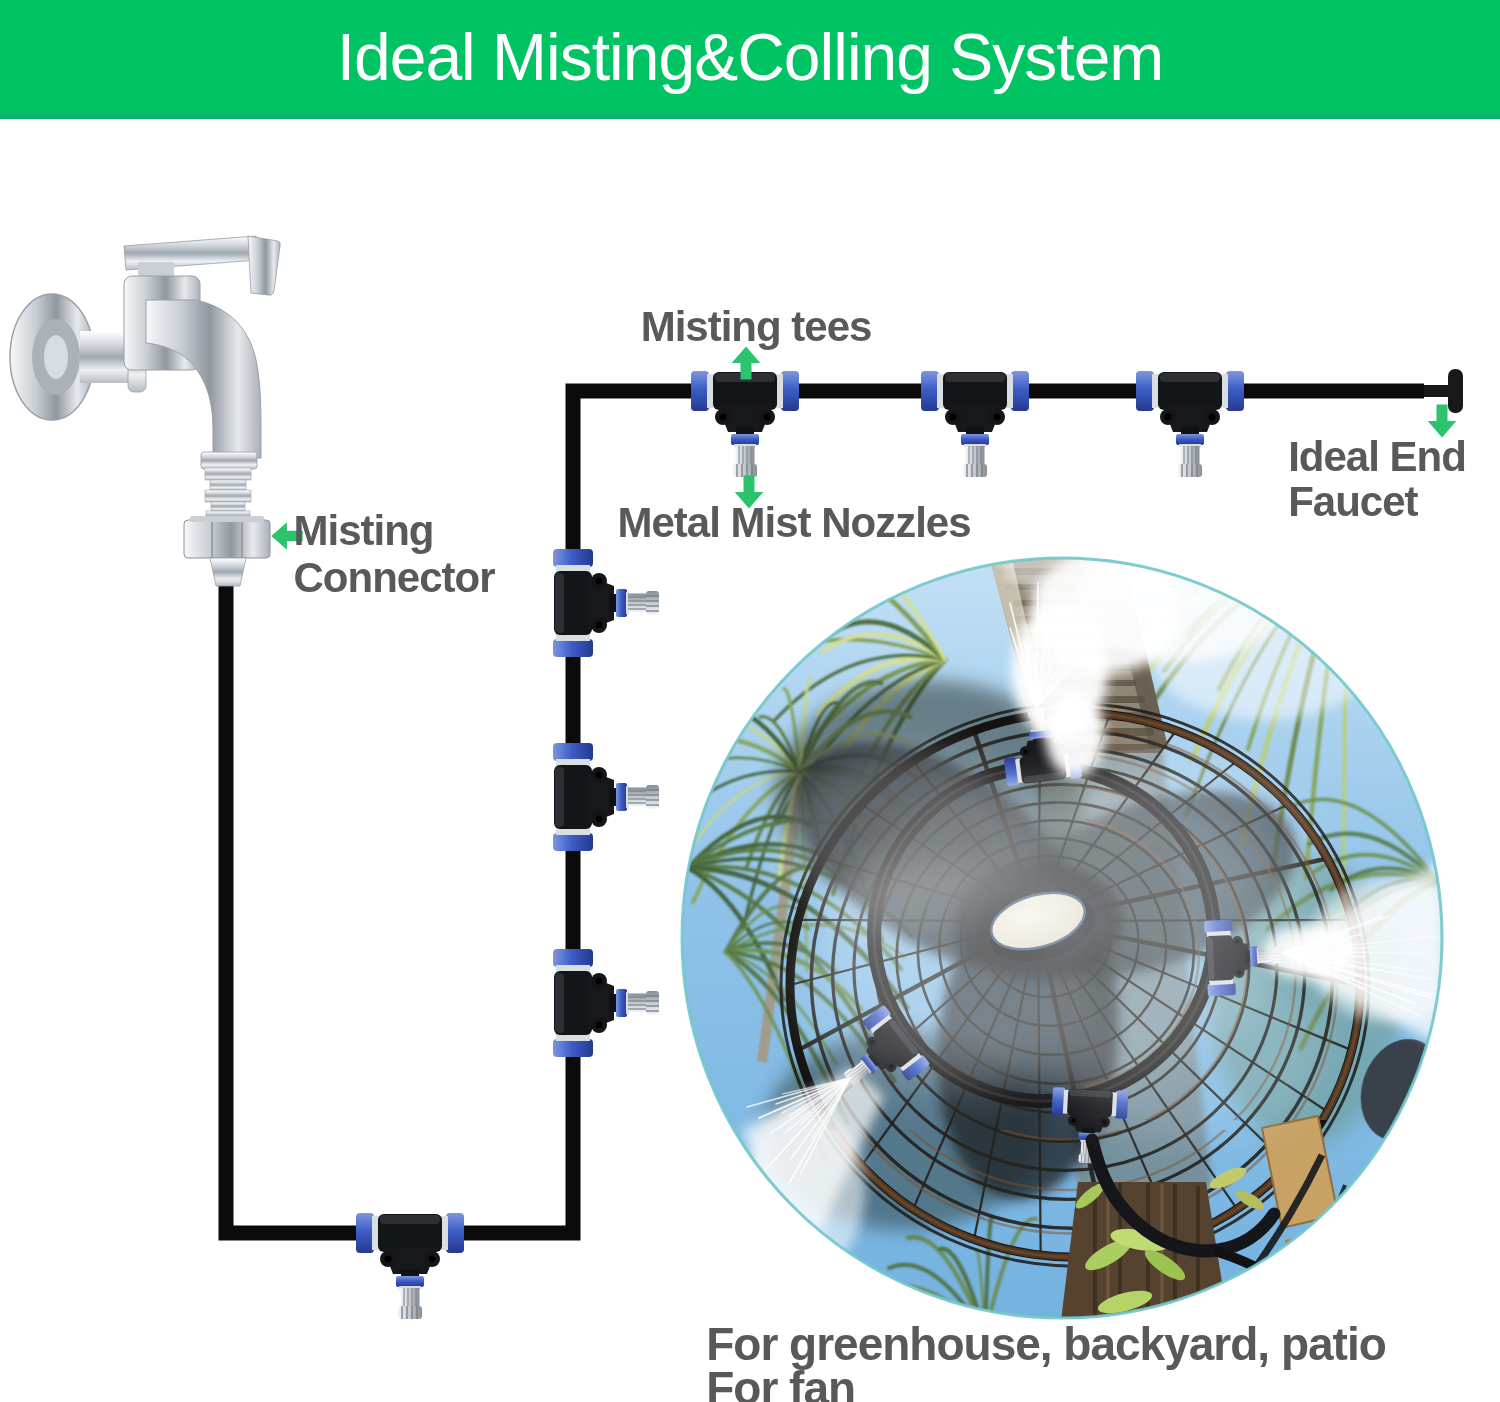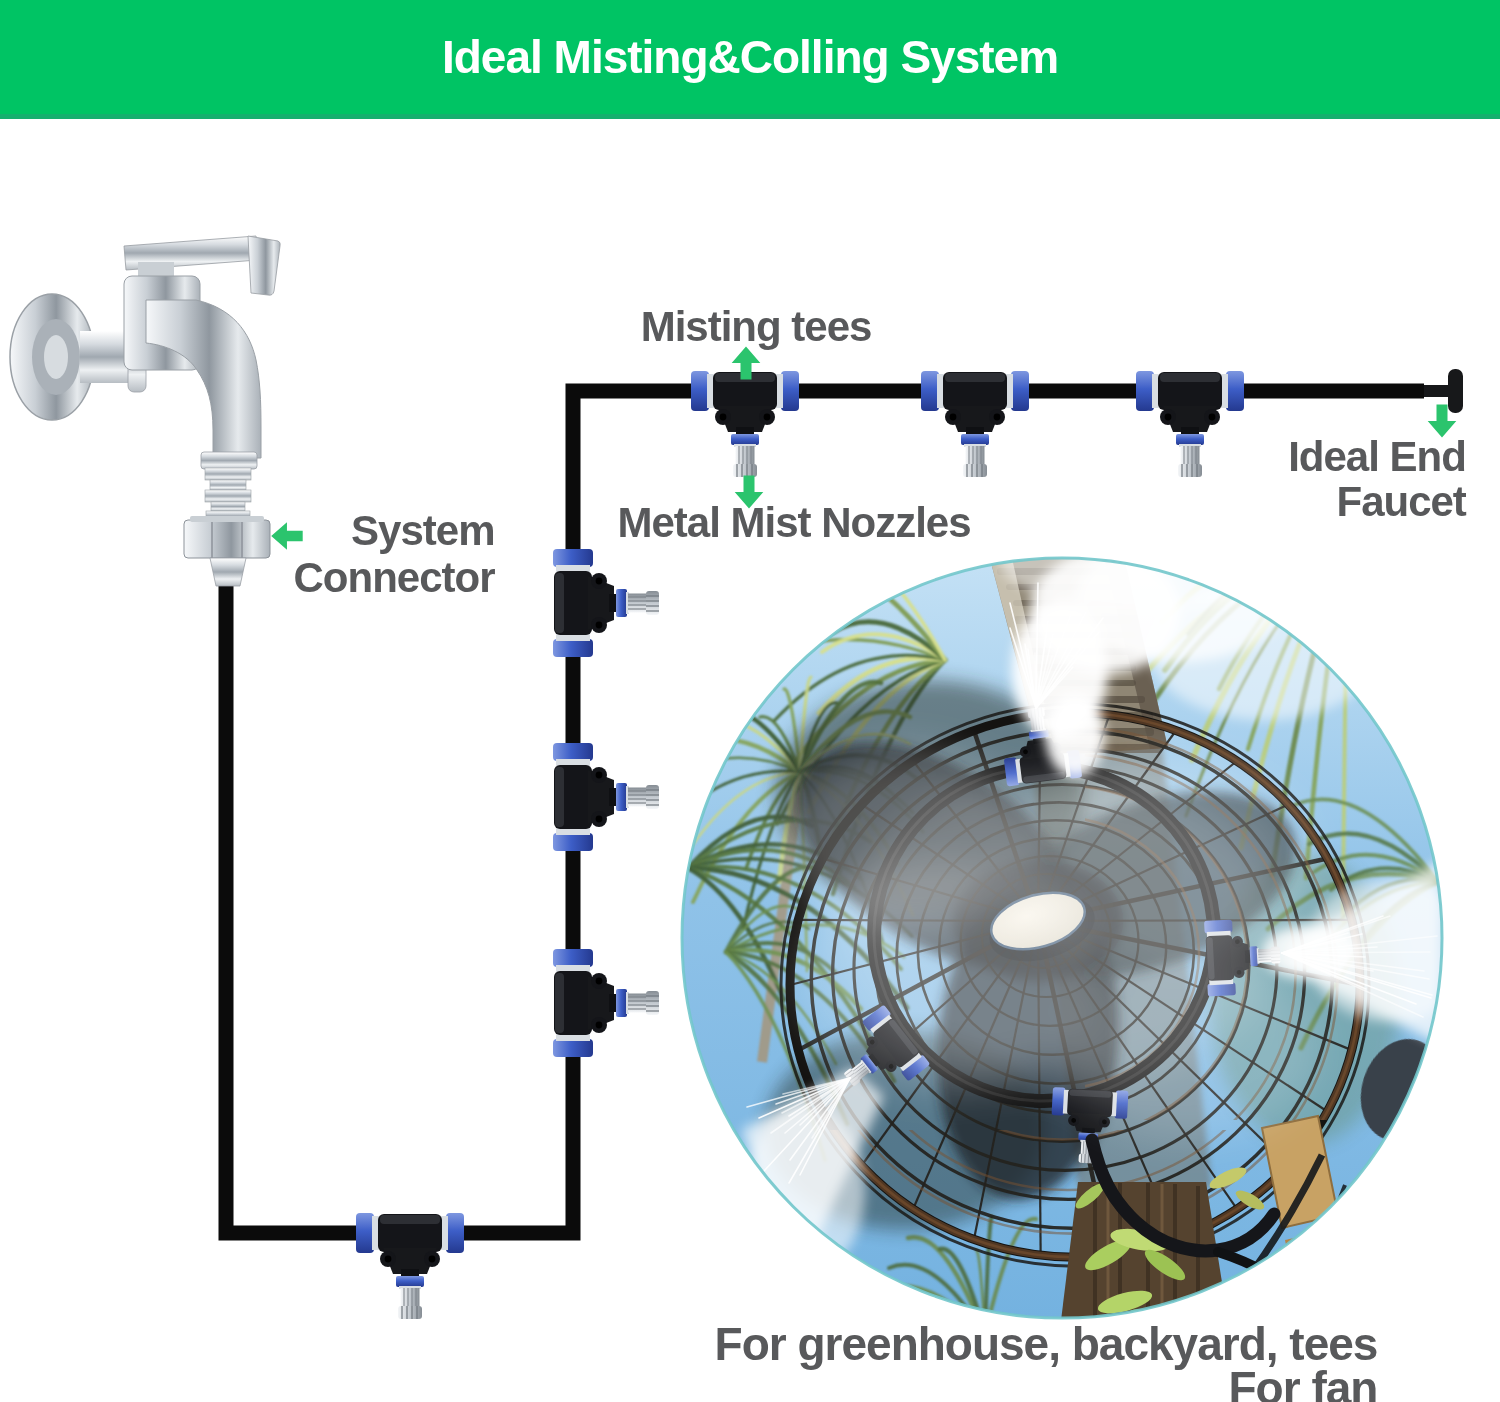--- a/index.html
+++ b/index.html
@@ -1,23 +1,23 @@
 <!DOCTYPE html>
 <html><head>
 <meta charset="utf-8">
 <style>
   html,body{margin:0;padding:0;background:#ffffff;}
   body{width:1500px;height:1402px;position:relative;overflow:hidden;
        font-family:"Liberation Sans","DejaVu Sans",sans-serif;}
   .banner{position:absolute;left:0;top:0;width:1500px;height:114px;background:#00c464;
           border-bottom:5px solid #15b06e;display:flex;align-items:center;justify-content:center;}
-  .banner h1{margin:0;color:#ffffff;font-size:46px;font-weight:700;letter-spacing:-1px;white-space:nowrap;}
+  .banner h1{margin:0;color:#ffffff;font-size:66px;font-weight:400;letter-spacing:-1px;white-space:nowrap;}
   #art{position:absolute;left:0;top:0;}
   .lbl{position:absolute;color:#58595b;font-weight:700;white-space:nowrap;
-       transform:translateX(-50%);text-align:right;letter-spacing:-1px;}
+       transform:translateX(-50%);text-align:left;letter-spacing:-1px;}
   .lbl-40{font-size:42px;}
   .lbl-caption{font-size:46px;line-height:44px;}
   .lh47{line-height:47px;}
   .lh45{line-height:45px;}
 </style>
 </head>
 <body>
 
 <svg id="art" width="1500" height="1402" viewBox="0 0 1500 1402">
   <defs>
@@ -464,25 +464,25 @@
 
 <header class="banner">
   <h1>Ideal Misting&amp;Colling System</h1>
 </header>
 
 <div class="lbl lbl-40" style="left:756px;top:303px;">Misting tees</div>
 
 <div class="lbl lbl-40" style="left:794px;top:499px;">Metal Mist Nozzles</div>
 
 <div class="lbl lbl-40 lh47" style="left:394px;top:507px;">
-  <div>System</div>
+  <div>Misting</div>
   <div>Connector</div>
 </div>
 
 <div class="lbl lbl-40 lh45" style="left:1377px;top:434px;">
   <div>Ideal End</div>
   <div>Faucet</div>
 </div>
 
 <div class="lbl lbl-caption" style="left:1046px;top:1322px;">
-  <div>For greenhouse, backyard, tees</div>
+  <div>For greenhouse, backyard, patio</div>
   <div>For fan</div>
 </div>
 
 </body></html>

